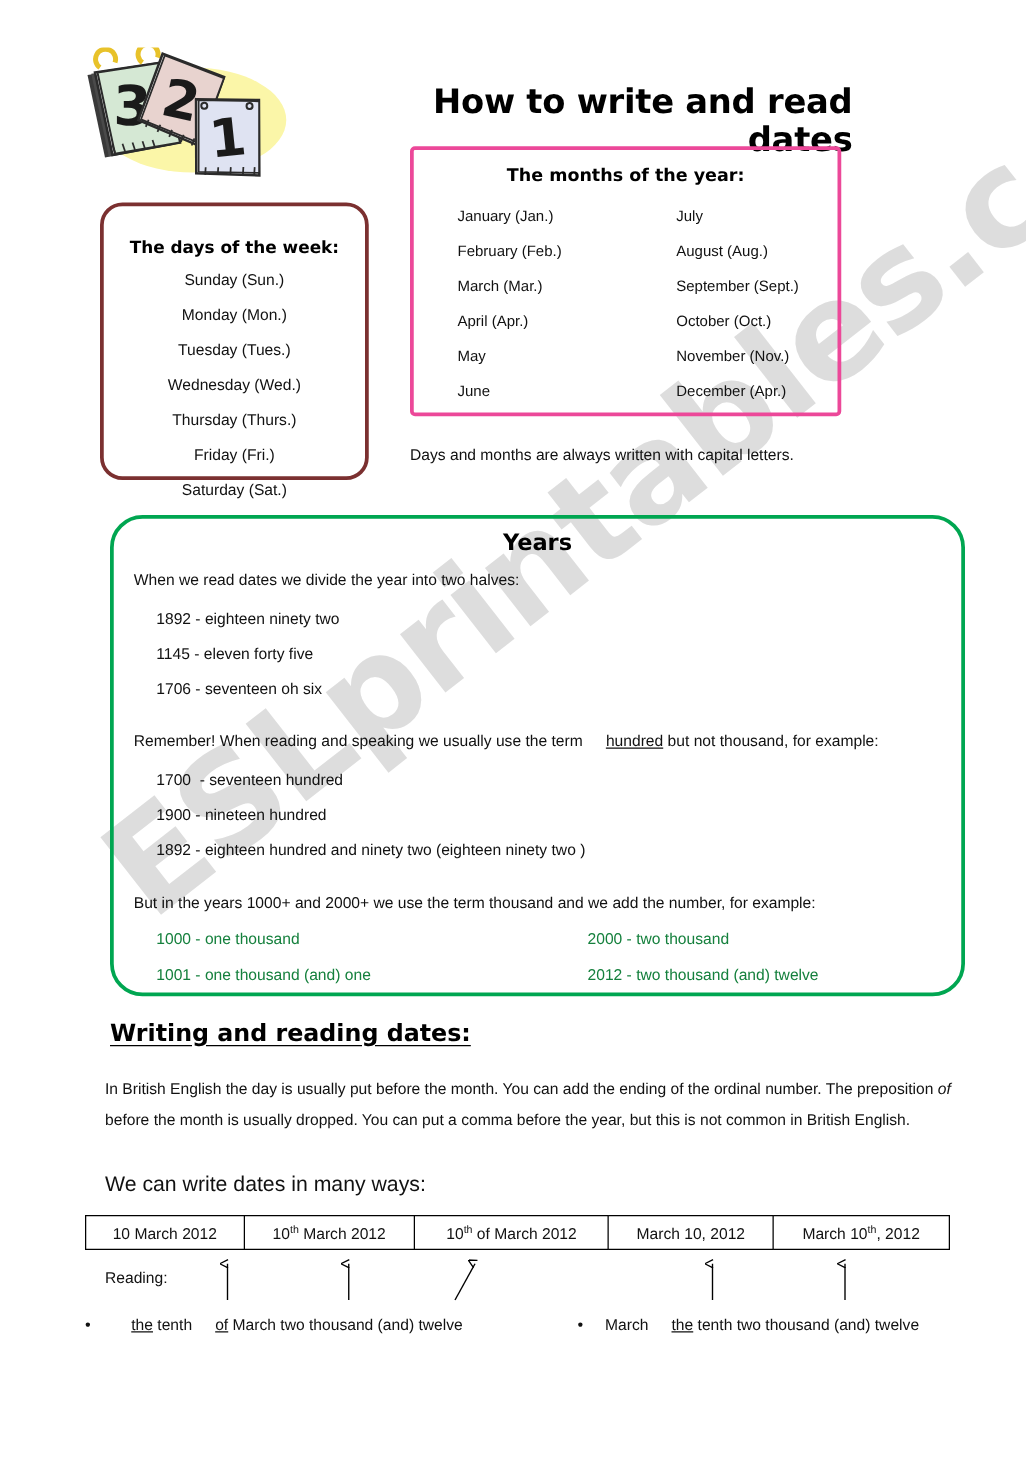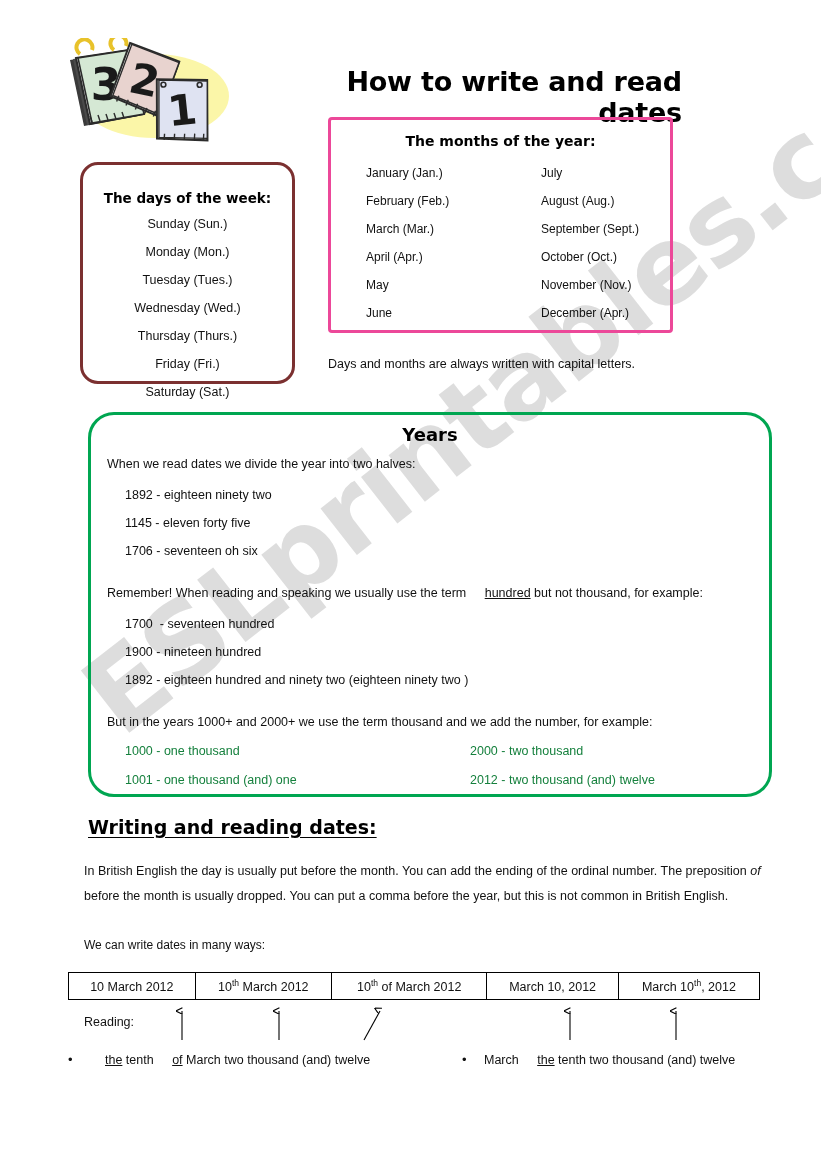--- a/index.html
+++ b/index.html
@@ -206,21 +206,21 @@
     width: 680px;
     font-size: 12.5px;
     line-height: 25px;
     color: #111;
     z-index: 6;
   }
   #wr-ways {
     position: absolute;
     left: 84px;
     top: 938px;
-    font-size: 12px;
+    font-size: 17px;
     color: #111;
     z-index: 6;
     white-space: pre;
   }
 
   
   #dates-table {
     position: absolute;
     left: 68px;
     top: 972px;

